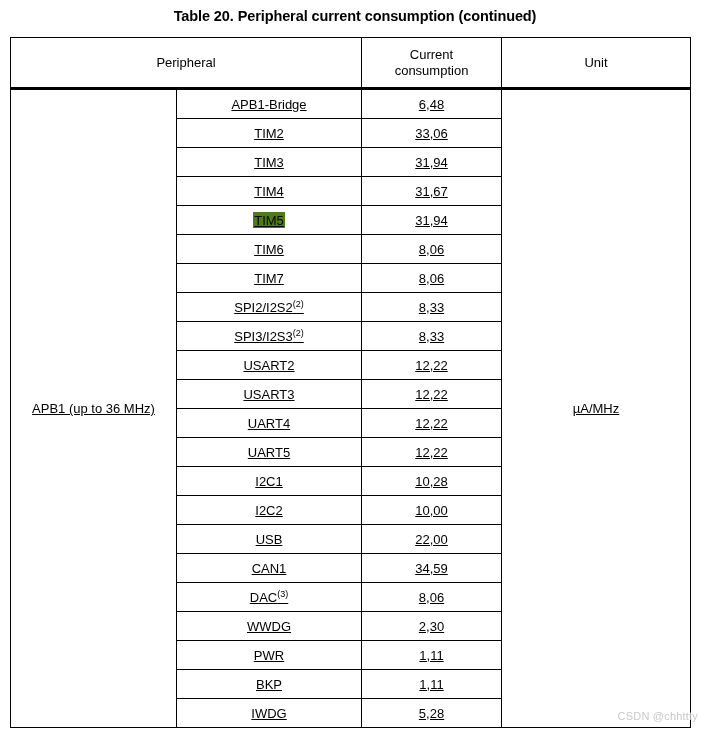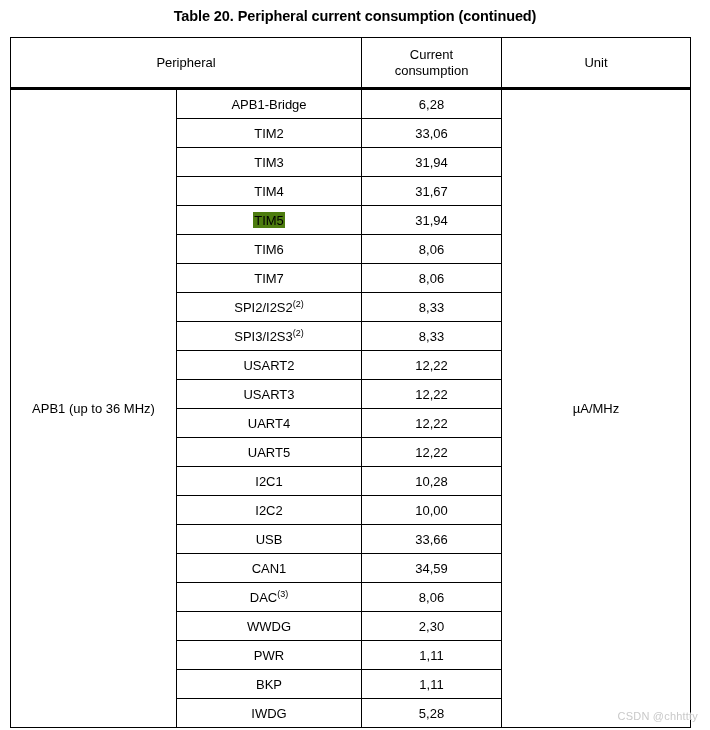--- a/index.html
+++ b/index.html
@@ -58,20 +58,21 @@
   #peripheral-table thead th {
     height: 49px;
     line-height: 1.18;
     font-size: 13px;
     border-bottom: 3px solid #000000;
   }
 
   
   #peripheral-table tbody td {
     height: 28px;
+    text-decoration: underline;
   }
   td.group-cell,
   td.unit-cell {
     border-top: none;
     border-bottom: none;
   }
   tbody tr:last-child td {
     border-bottom: 1px solid #000000;
   }
 
@@ -117,21 +118,21 @@
         <span>Current</span><br>
         <span>consumption</span>
       </th>
       <th>Unit</th>
     </tr>
   </thead>
   <tbody id="table-body">
       <tr>
         <td class="group-cell" rowspan="22"><span>APB1 (up to 36 MHz)</span></td>
         <td><span>APB1-Bridge</span></td>
-        <td>6,28</td>
+        <td>6,48</td>
         <td class="unit-cell" rowspan="22"><span>µA/MHz</span></td>
       </tr>
       <tr>
         <td><span>TIM2</span></td>
         <td>33,06</td>
       </tr>
       <tr>
         <td><span>TIM3</span></td>
         <td>31,94</td>
       </tr>
@@ -178,21 +179,21 @@
       <tr>
         <td><span>I2C1</span></td>
         <td>10,28</td>
       </tr>
       <tr>
         <td><span>I2C2</span></td>
         <td>10,00</td>
       </tr>
       <tr>
         <td><span>USB</span></td>
-        <td>33,66</td>
+        <td>22,00</td>
       </tr>
       <tr>
         <td><span>CAN1</span></td>
         <td>34,59</td>
       </tr>
       <tr>
         <td><span>DAC</span><sup>(3)</sup></td>
         <td>8,06</td>
       </tr>
       <tr>

